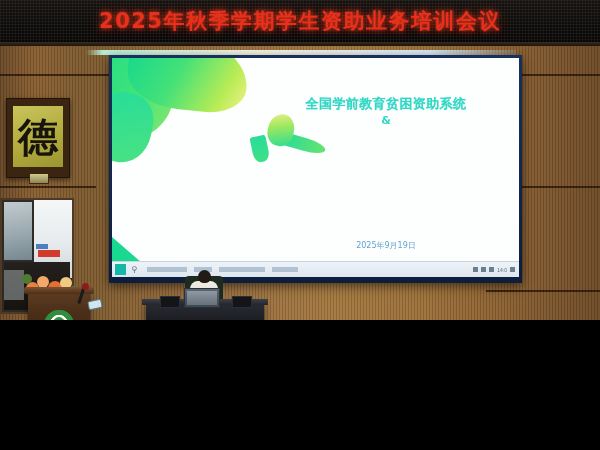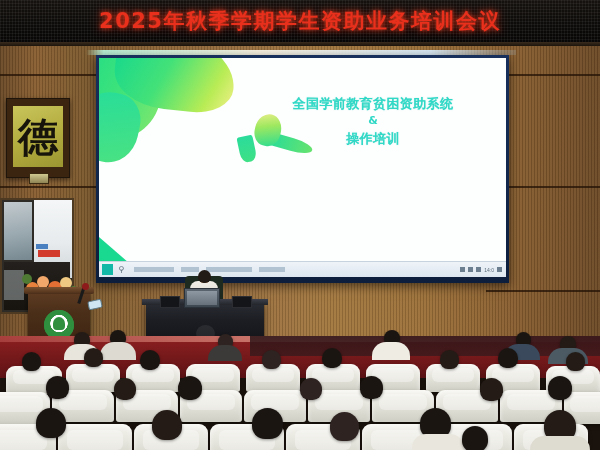--- a/index.html
+++ b/index.html
@@ -3,21 +3,21 @@
 <meta charset="utf-8">
 <style>
   html, body {
     margin: 0;
     padding: 0;
     background: #000;
   }
   #stage {
     position: relative;
     width: 600px;
-    height: 450px;
+    height: 320px;
     overflow: hidden;
     font-family: "Liberation Sans", sans-serif;
     background: #1a120c;
   }
 
   
   .wall {
     position: absolute;
     left: 0; top: 0; width: 600px; height: 340px;
     background:
@@ -126,21 +126,21 @@
 
   
   .screen-top-glow {
     position:absolute; left: 86px; top: 50px; width: 430px; height: 5px;
     background: linear-gradient(90deg, rgba(130,255,200,.0) 0%, rgba(190,255,230,.9) 4%,
                 rgba(255,250,235,.95) 40%, rgba(220,240,255,.95) 80%, rgba(160,190,210,.2) 100%);
     filter: blur(.6px);
   }
   .screen-bezel {
     position: absolute;
-    left: 96px; top: 55px;
+    left: 109px; top: 55px;
     width: 413px; height: 228px;
     background: linear-gradient(180deg,#17305c 0%, #12284d 50%, #0d1e3c 100%);
     box-shadow: 0 3px 10px rgba(0,0,0,.55);
   }
   .screen {
     position: absolute;
     left: 3px; top: 3px;
     width: 407px; height: 219px;
     background: #fdfefe;
     overflow: hidden;
@@ -445,24 +445,24 @@
       <div class="leaf leaf-b"></div>
       <div class="leaf leaf-c"></div>
       <div class="bud-leafr"></div>
       <div class="bud"></div>
       <div class="bud-stem"></div>
       <div class="corner-tri"></div>
 
       <div class="slide-title-wrap">
         <div class="slide-title-line">全国学前教育贫困资助系统</div>
         <div class="slide-amp">&amp;</div>
-        <div class="slide-title-line">操作培训</div>
       </div>
 
       <div class="slide-credit">
+        <div class="slide-date">2025年9月19日</div>
       </div>
 
       <div class="taskbar">
         <div class="tb-start"></div>
         <div class="tb-search">⚲</div>
         <div class="tb-item" style="width:40px;"></div>
         <div class="tb-item" style="width:18px;"></div>
         <div class="tb-item" style="width:46px;"></div>
         <div class="tb-item" style="width:26px;"></div>
         <div class="tb-right">

